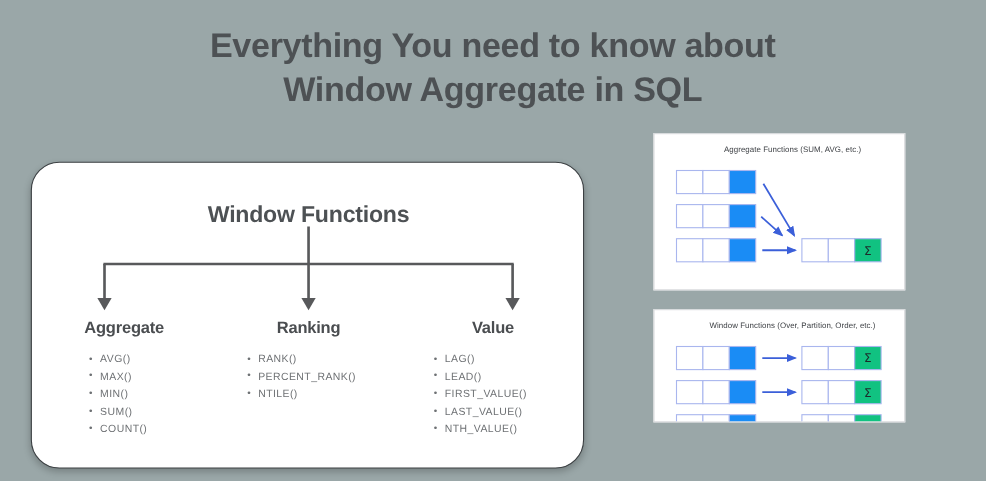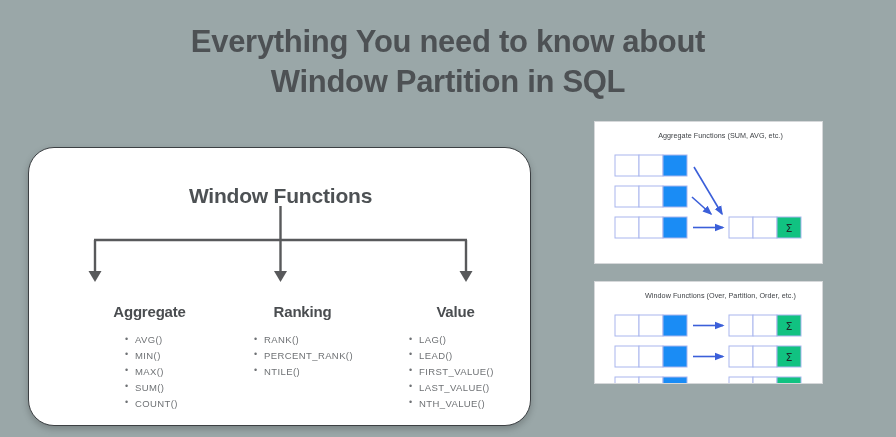--- a/index.html
+++ b/index.html
@@ -65,24 +65,23 @@
     top: 0;
     width: 503px;
     height: 279px;
     pointer-events: none;
   }
 
   
   .cols {
     position: absolute;
     left: 0;
-    top: 155px;
+    top: 142px;
     width: 503px;
     display: flex;
-    padding-left: 44px;
   }
   .col {
     flex: 1 1 0;
     position: relative;
   }
   .col-head {
     text-align: center;
     font-size: 15px;
     font-weight: bold;
     color: #4a4d50;
@@ -153,21 +152,21 @@
     fill: #1d2a2a;
     text-anchor: middle;
   }
   .arrow-line { stroke: #3b5fd9; stroke-width: 1.6; fill: none; }
 </style>
 </head>
 <body>
 
 <div class="title">
   <span class="title-line">Everything You need to know about</span>
-  <span class="title-line">Window Partition in SQL</span>
+  <span class="title-line">Window Aggregate in SQL</span>
 </div>
 
 <div class="card">
 
   <div class="card-title">Window Functions</div>
 
   <svg class="flow-svg" viewBox="0 0 503 279">
 
     <line x1="251.5" y1="58" x2="251.5" y2="93" stroke="#58595b" stroke-width="2.4"></line>
 
@@ -181,22 +180,22 @@
     <polygon points="245,123 258,123 251.5,134" fill="#58595b"></polygon>
     <polygon points="430.5,123 443.5,123 437,134" fill="#58595b"></polygon>
   </svg>
 
   <div class="cols">
 
     <div class="col col-0">
       <div class="col-head">Aggregate</div>
       <ul class="col-list">
         <li>AVG()</li>
+        <li>MAX()</li>
         <li>MIN()</li>
-        <li>MAX()</li>
         <li>SUM()</li>
         <li>COUNT()</li>
       </ul>
     </div>
 
     <div class="col col-1">
       <div class="col-head">Ranking</div>
       <ul class="col-list">
         <li>RANK()</li>
         <li>PERCENT_RANK()</li>

